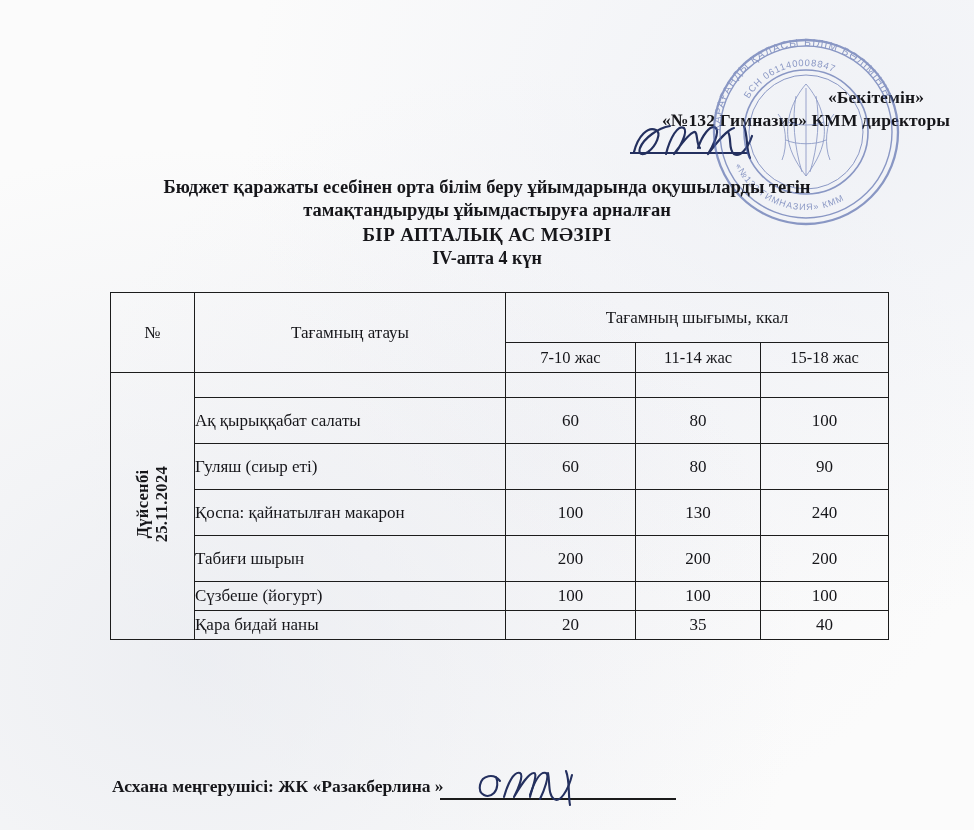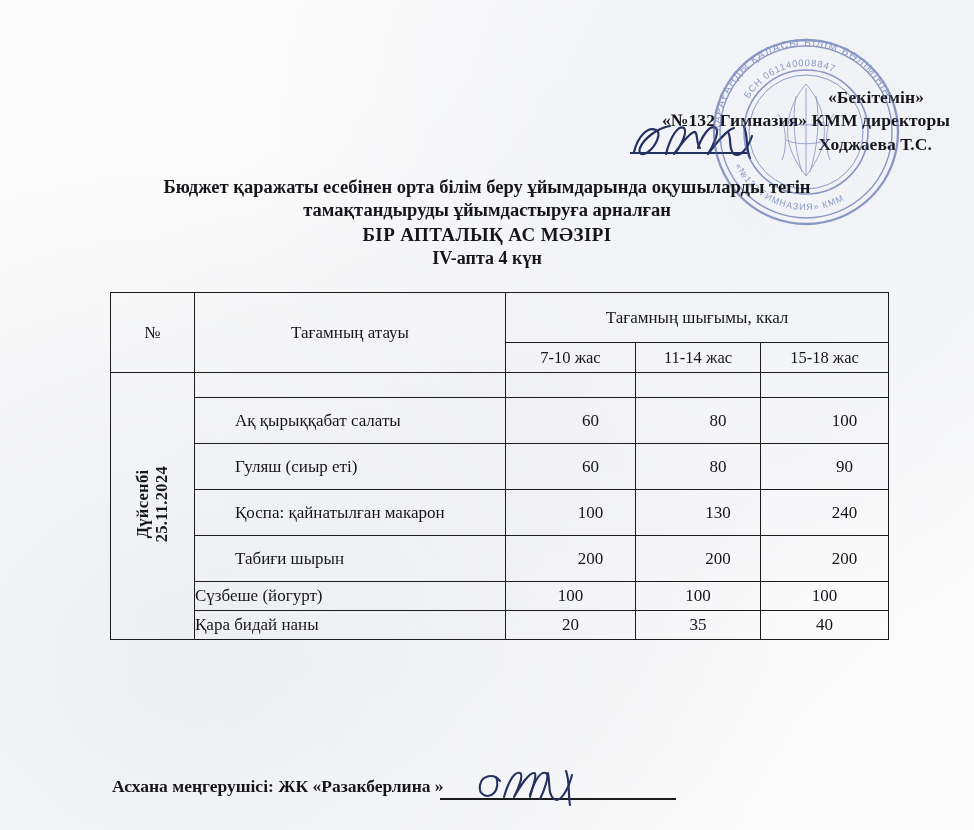--- a/index.html
+++ b/index.html
@@ -157,21 +157,21 @@
   td.dish {
     font-size: 17px;
     padding: 0 0 0 9px;
     text-align: left;
   }
   td.num {
     font-size: 17px;
     text-align: center;
   }
   tr.spacer td { height: 24px; }
-  tr.r-tall td { height: 45px; padding-left: 40px; }
+  tr.r-tall td { height: 45px; }
   tr.r-short td { height: 28px; }
 
   
   .footer {
     position: absolute;
     left: 112px;
     top: 776px;
     font-weight: bold;
     font-size: 17.5px;
     white-space: nowrap;
@@ -194,21 +194,20 @@
   }
 </style>
 </head>
 <body>
 
 <div class="paper-tint"></div>
 
 <div class="approval">
   <div class="ln1">«Бекітемін»</div>
   <div class="ln2">«№132 Гимназия» КММ директоры</div>
-  <div class="ln3">Ходжаева Т.С.</div>
 </div>
 <div class="sig-rule"></div>
 
 <svg class="sig-director" viewBox="0 0 135 48">
   <g fill="none" stroke="#24305f" stroke-width="2.2" stroke-linecap="round" stroke-linejoin="round">
     <path d="M6 34 C10 18, 20 8, 28 12 C34 15, 28 28, 20 34 C14 38, 10 36, 12 30 C16 20, 30 10, 42 8"></path>
     <path d="M38 36 C42 20, 50 6, 56 10 C60 14, 52 30, 46 36 C52 28, 60 16, 66 14 C70 13, 68 26, 72 30"></path>
     <path d="M70 30 C74 18, 82 6, 88 10 C92 14, 84 30, 80 36 C88 26, 98 12, 106 10"></path>
     <path d="M100 14 C104 20, 100 32, 106 36 C112 40, 120 30, 124 18"></path>
     <path d="M116 8 C120 18, 118 32, 122 40"></path>

